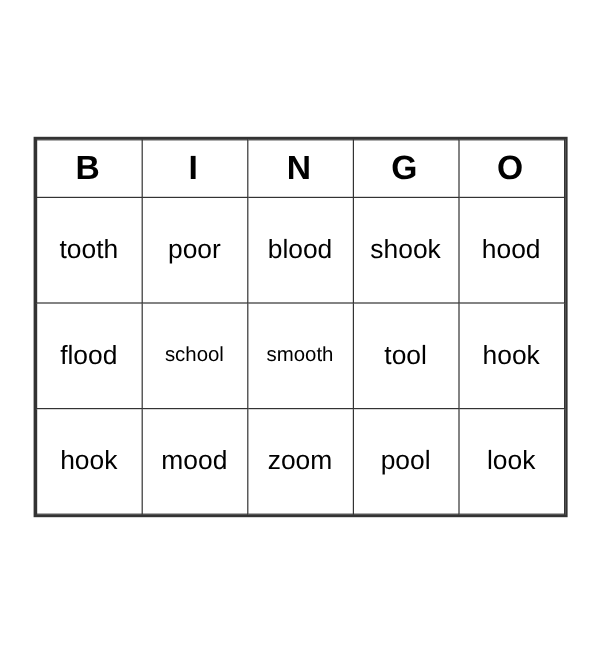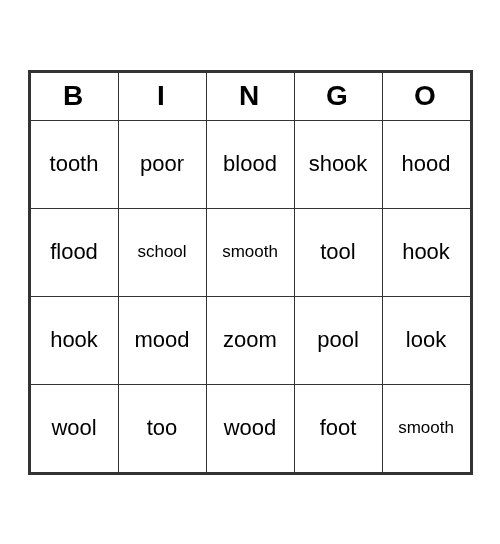--- a/index.html
+++ b/index.html
@@ -80,22 +80,15 @@
           <td>tool</td>
           <td>hook</td>
         </tr>
         <tr>
           <td>hook</td>
           <td>mood</td>
           <td>zoom</td>
           <td>pool</td>
           <td>look</td>
         </tr>
-        <tr>
-          <td>wool</td>
-          <td>too</td>
-          <td>wood</td>
-          <td>foot</td>
-          <td class="small-text">smooth</td>
-        </tr>
       </tbody>
   </table>
 </div>
 
 </body></html>

